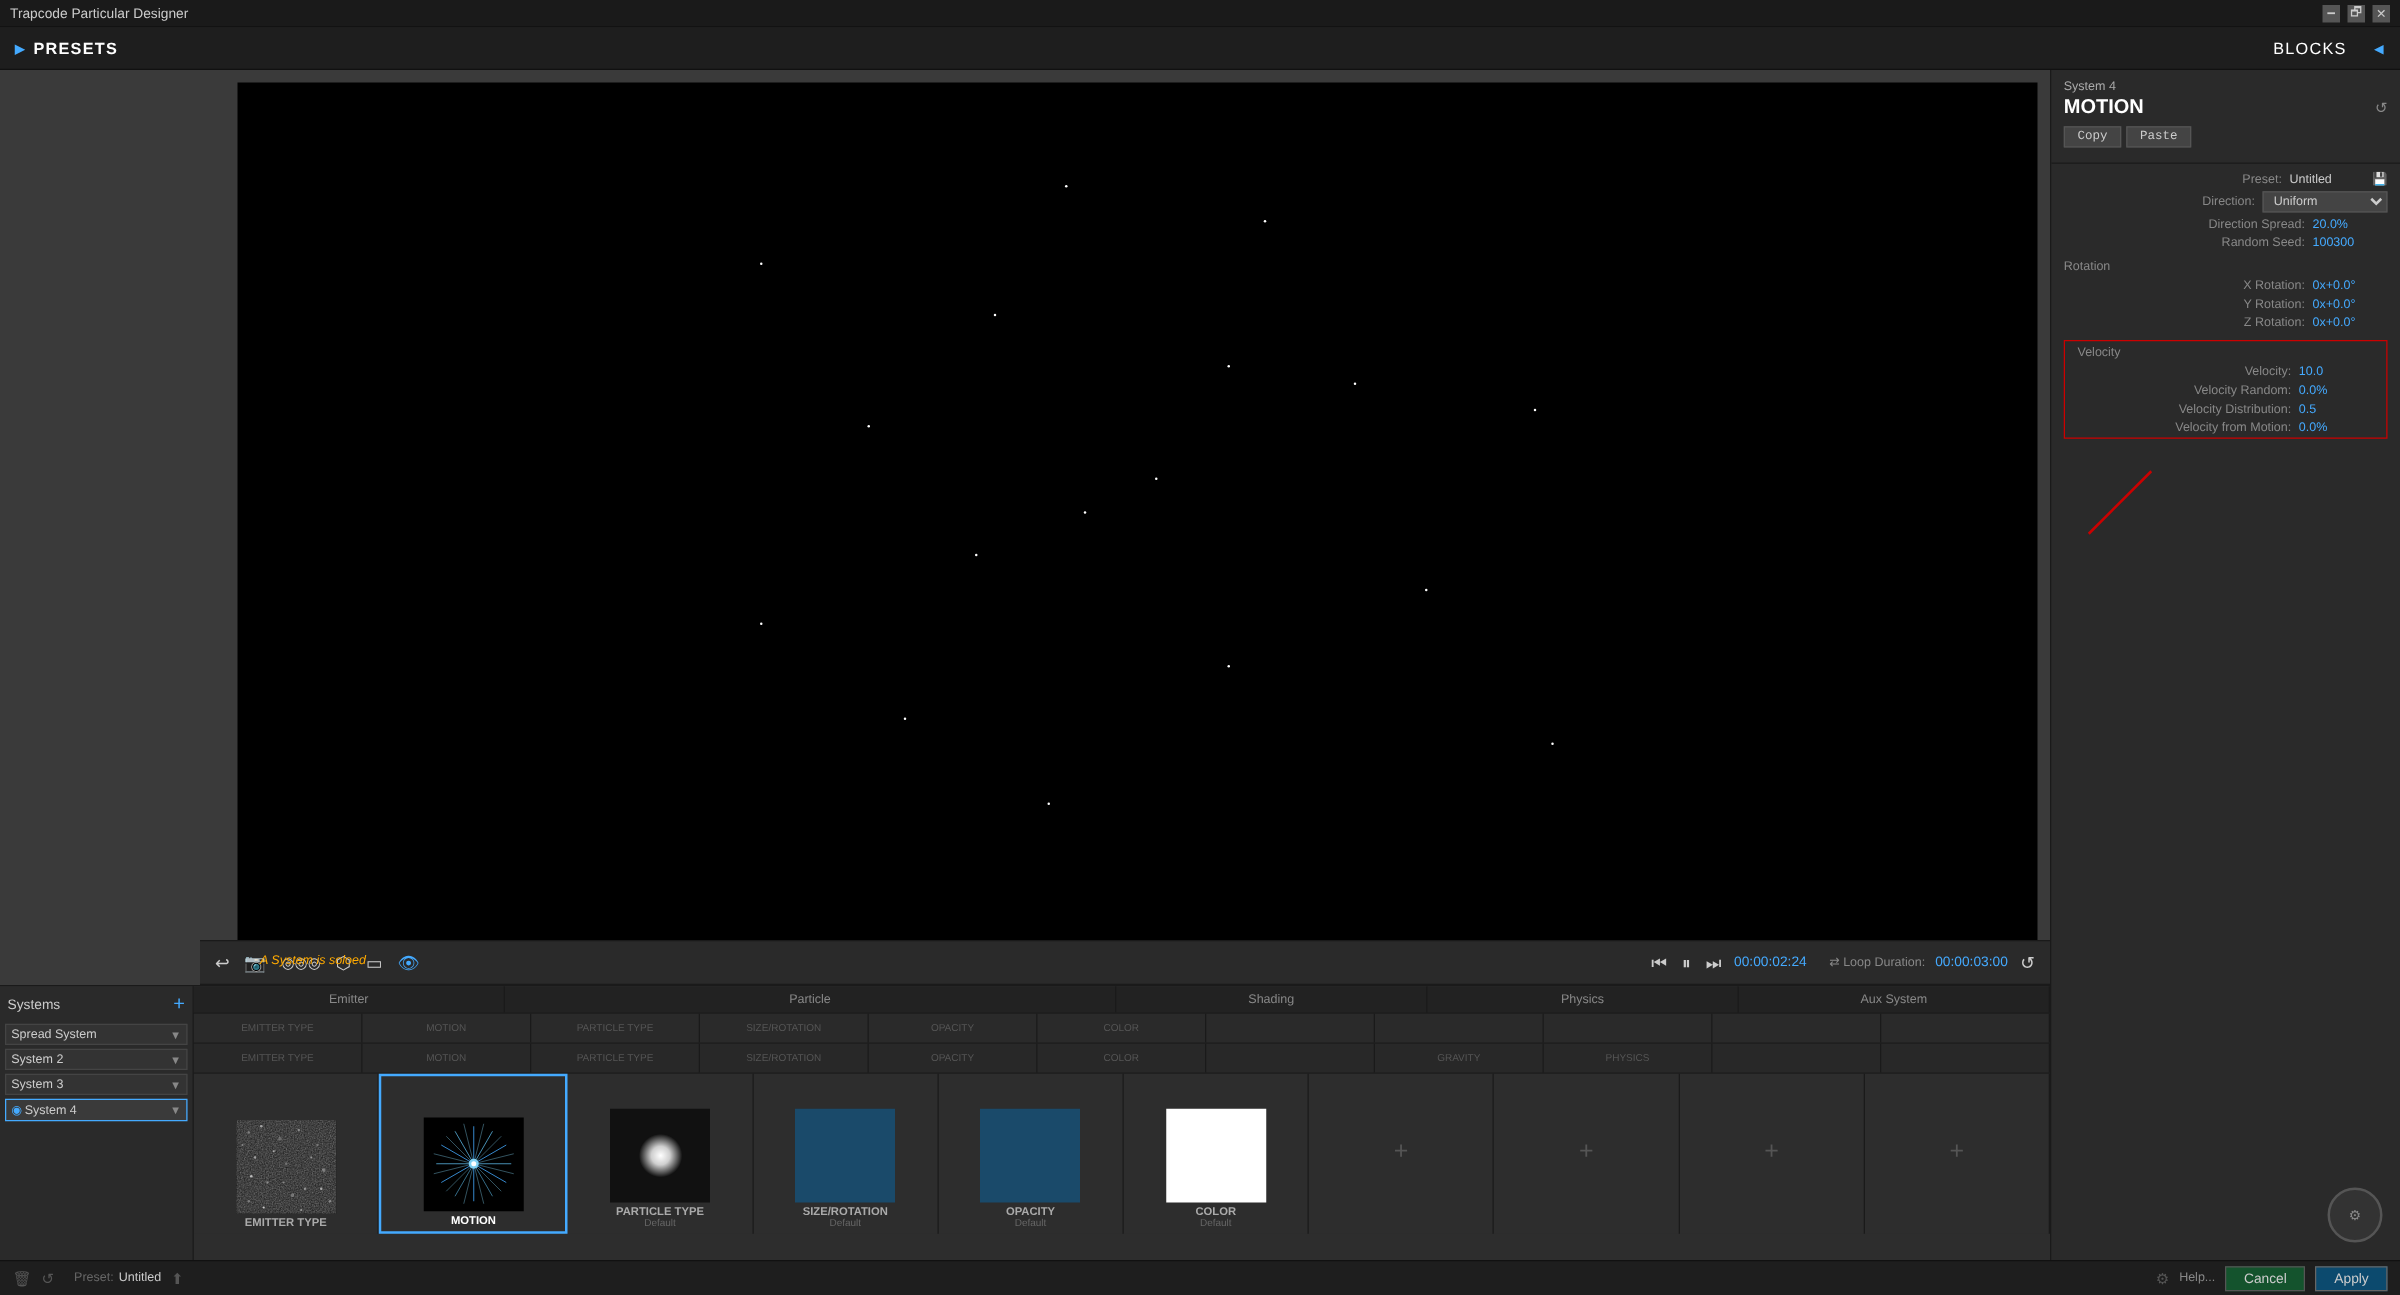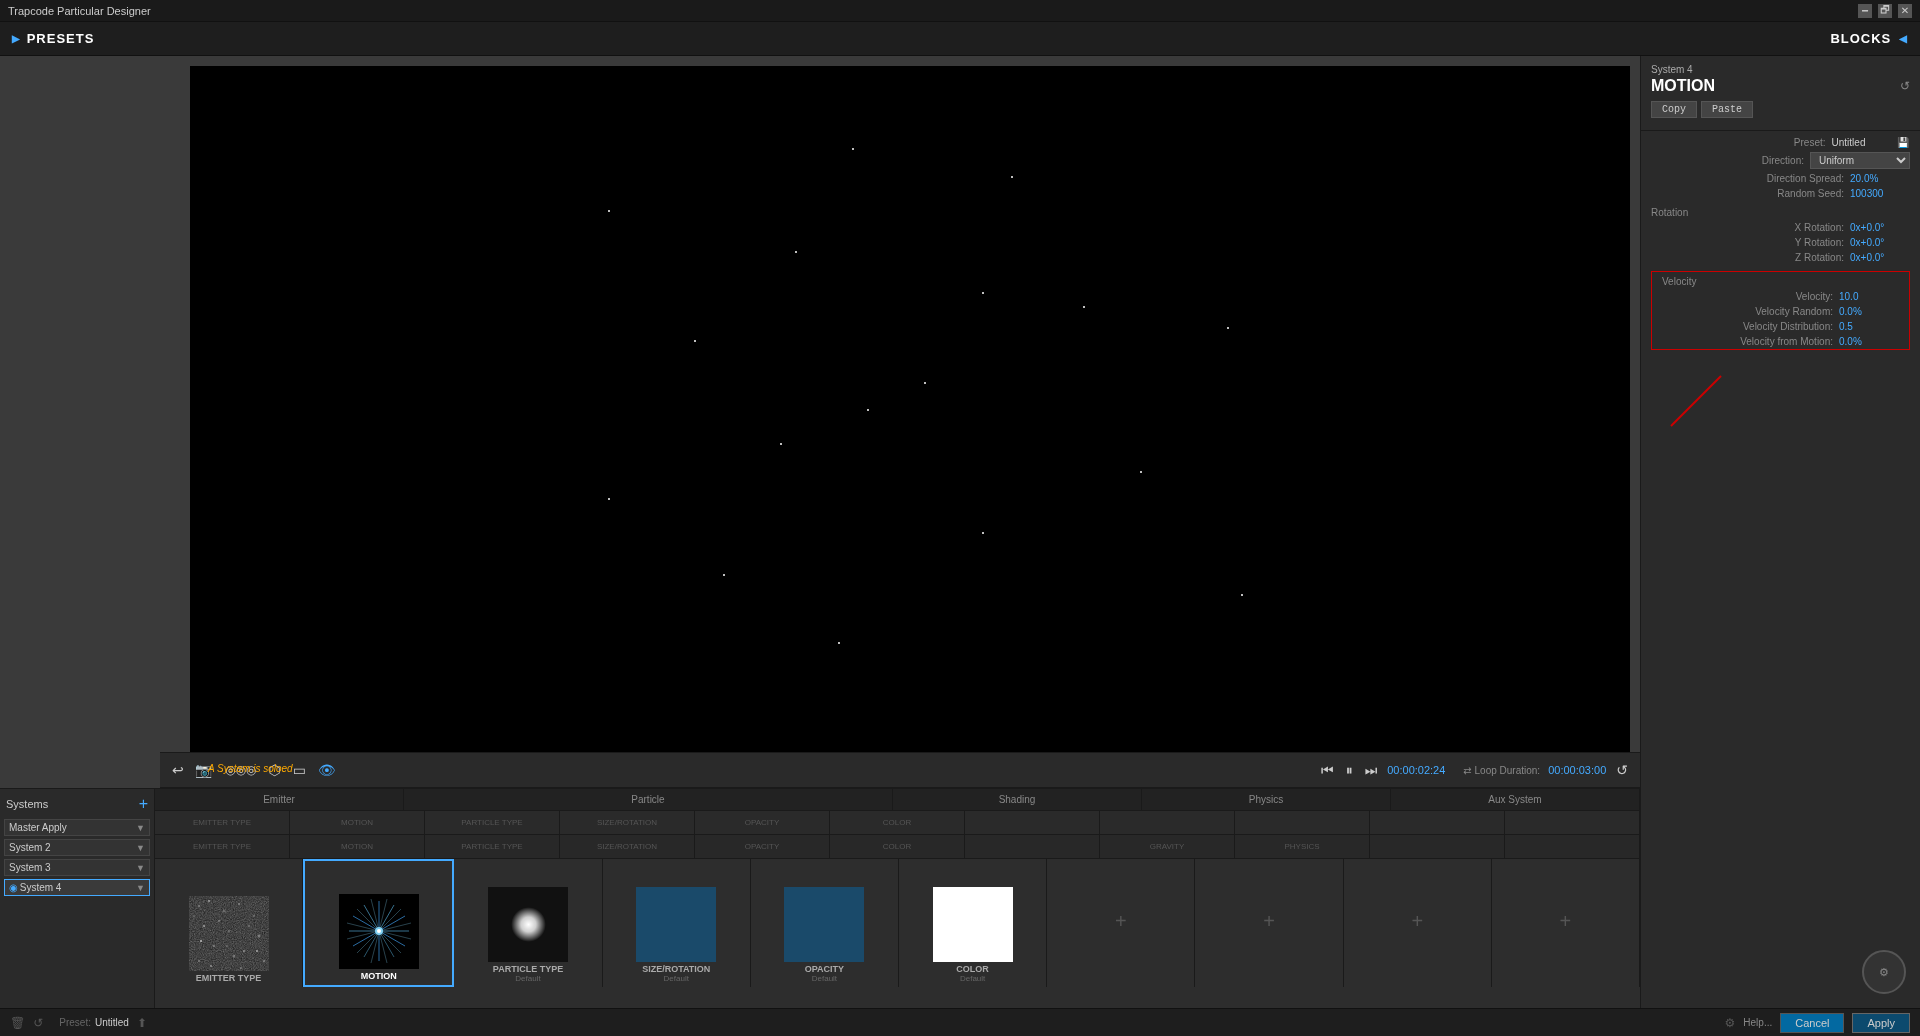--- a/index.html
+++ b/index.html
@@ -40,21 +40,21 @@
     #topbar {
       height: 34px;
       background: #1e1e1e;
       display: flex;
       align-items: center;
       padding: 0 12px;
       justify-content: space-between;
       border-bottom: 1px solid #111;
     }
     #presets-label { color: #fff; font-size: 13px; font-weight: bold; letter-spacing: 1px; display: flex; align-items: center; gap: 6px; }
-    #blocks-label { color: #fff; font-size: 13px; font-weight: bold; letter-spacing: 1px; display: flex; align-items: center; gap: 8px; }
+    #blocks-label { color: #fff; font-size: 13px; font-weight: normal; letter-spacing: 1px; display: flex; align-items: center; gap: 22px; }
 
     #preview-canvas {
       flex: 1;
       background: #000;
       margin: 10px 10px 0 190px;
       position: relative;
       overflow: hidden;
     }
 
     .particle {
@@ -280,21 +280,21 @@
     }
     .status-left { display: flex; align-items: center; gap: 6px; }
     .status-icon { color: #555; font-size: 12px; cursor: pointer; }
     .status-preset { display: flex; align-items: center; gap: 4px; }
     .status-preset-label { color: #666; font-size: 10px; }
     .status-preset-val { color: #ccc; font-size: 10px; }
     .status-right { display: flex; gap: 8px; align-items: center; }
     .status-link { color: #888; font-size: 10px; cursor: pointer; }
 
     .cancel-btn {
-      background: #0369a1;
+      background: #14532d;
       border: 1px solid #555;
       color: #ccc;
       font-size: 11px;
       padding: 3px 14px;
       cursor: pointer;
     }
     .apply-btn {
       background: #0c4a6e;
       border: 1px solid #666;
       color: #ccc;
@@ -436,21 +436,21 @@
 
     <div id="bottom-section" style="display:flex; height:220px; background:#2d2d2d; border-top:1px solid #1a1a1a; flex-shrink:0;">
 
       <div id="systems-panel" style="width:155px; background:#2a2a2a; border-right:1px solid #1a1a1a; padding:4px; flex-shrink:0;">
         <div id="systems-header" style="display:flex; justify-content:space-between; align-items:center; padding:2px 2px 6px 2px;">
           <span style="color:#ccc;font-size:11px;">Systems</span>
           <button class="add-btn" style="background:none;border:none;color:#4af;font-size:16px;cursor:pointer;">+</button>
         </div>
 
         <div class="system-item" style="display:flex;align-items:center;background:#333;border:1px solid #444;margin-bottom:3px;padding:2px 4px;cursor:pointer;gap:2px;">
-          <span class="system-item-label" style="color:#ccc;font-size:10px;flex:1;">Master Apply</span>
+          <span class="system-item-label" style="color:#ccc;font-size:10px;flex:1;">Spread System</span>
           <span style="color:#888;font-size:9px;">▼</span>
         </div>
         <div class="system-item" style="display:flex;align-items:center;background:#333;border:1px solid #444;margin-bottom:3px;padding:2px 4px;cursor:pointer;gap:2px;">
           <span class="system-item-label" style="color:#ccc;font-size:10px;flex:1;">System 2</span>
           <span style="color:#888;font-size:9px;">▼</span>
         </div>
         <div class="system-item" style="display:flex;align-items:center;background:#333;border:1px solid #444;margin-bottom:3px;padding:2px 4px;cursor:pointer;gap:2px;">
           <span class="system-item-label" style="color:#ccc;font-size:10px;flex:1;">System 3</span>
           <span style="color:#888;font-size:9px;">▼</span>
         </div>

